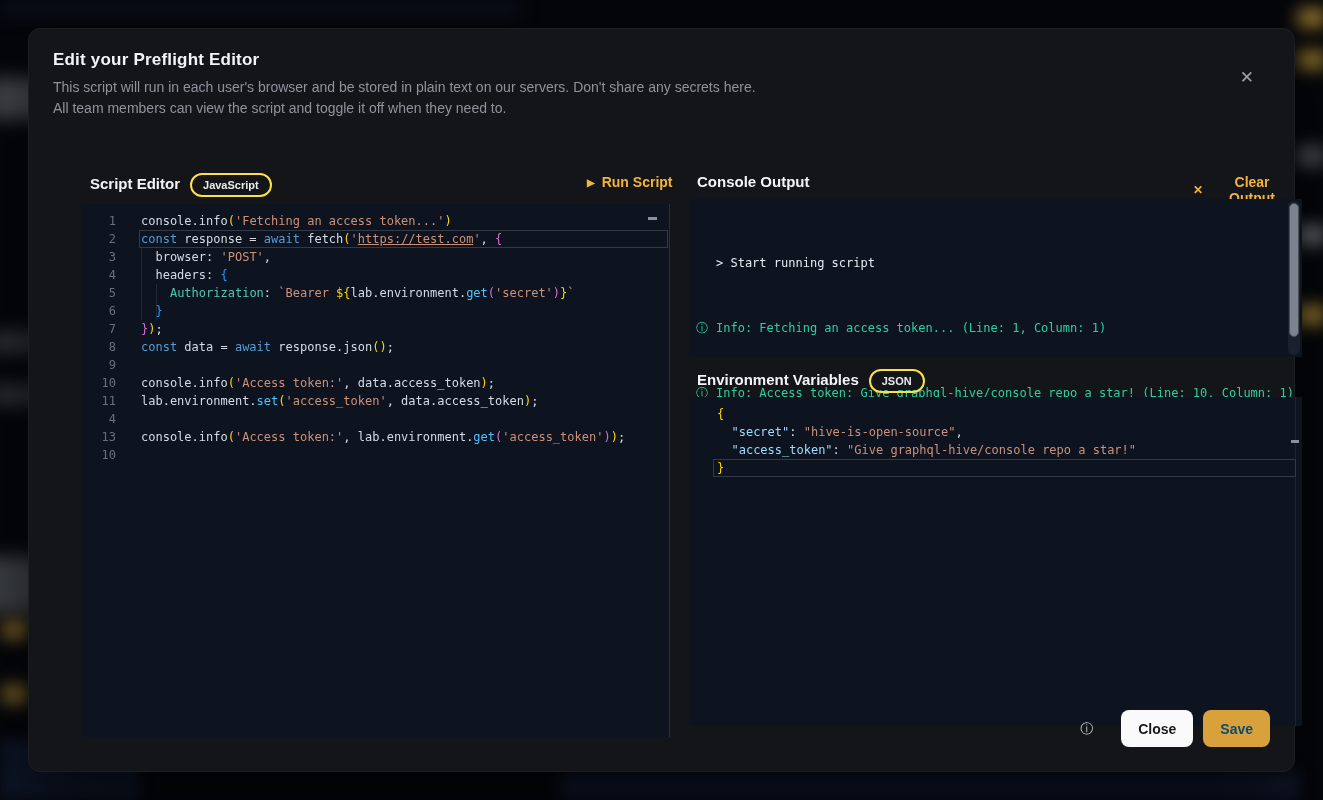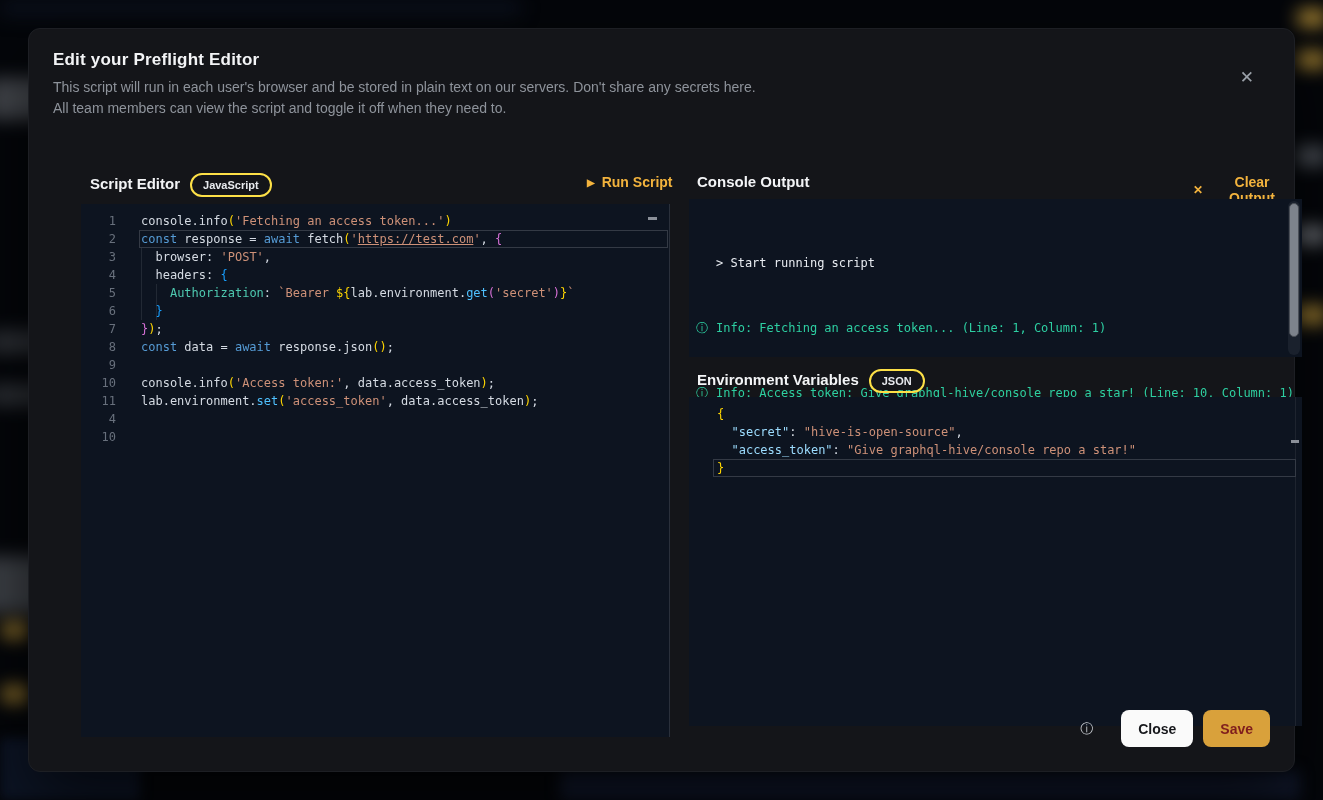--- a/index.html
+++ b/index.html
@@ -74,21 +74,21 @@
   .env-rule { position:absolute; top:0; bottom:0; right:6px; width:1px; background:rgba(255,255,255,.07); }
 
   
   .footer { position:absolute; left:0; right:0; bottom:24px; height:37px;
             display:flex; align-items:center; justify-content:flex-end; padding-right:24px; gap:10px; }
   .note { display:flex; align-items:center; gap:8px; color:#e4e6ea; font-size:14px; margin-right:18px; }
   .note .nic { color:#c7cbd1; font-size:13px; }
   .btn { height:37px; border:none; border-radius:8px; font-size:14px; font-weight:600;
          padding:0 17px; cursor:pointer; font-family:"Liberation Sans",sans-serif; }
   .btn-close { background:#fafafa; color:#17181c; }
-  .btn-save { background:var(--save); color:#7f1d1d; }
+  .btn-save { background:var(--save); color:#0c4a6e; }
 </style>
 </head>
 <body>
 
 <div class="stage">
 
   <div class="blob" style="left:0;top:0;width:520px;height:16px;background:#0b101c;"></div>
   <div class="blob" style="left:-12px;top:78px;width:92px;height:42px;background:#b9bec7;opacity:.35;"></div>
   <div class="blob" style="left:-10px;top:330px;width:70px;height:24px;background:#8e949d;opacity:.3;"></div>
   <div class="blob" style="left:-10px;top:384px;width:70px;height:22px;background:#8e949d;opacity:.3;"></div>
@@ -127,20 +127,21 @@
         <div class="row"><span class="gutter">3</span><span class="codetxt"><span class="df">  browser: </span><span class="str">'POST'</span><span class="df">,</span></span></div>
         <div class="row"><span class="gutter">4</span><span class="codetxt"><span class="df">  headers: </span><span class="bl">{</span></span></div>
         <div class="row"><span class="gutter">5</span><span class="codetxt"><span class="df">    </span><span class="tl">Authorization</span><span class="df">: </span><span class="str">`Bearer </span><span class="y">${</span><span class="df">lab.environment.</span><span class="fn">get</span><span class="pk">(</span><span class="str">'secret'</span><span class="pk">)</span><span class="y">}</span><span class="str">`</span></span></div>
         <div class="row"><span class="gutter">6</span><span class="codetxt"><span class="df">  </span><span class="bl">}</span></span></div>
         <div class="row"><span class="gutter">7</span><span class="codetxt"><span class="pk">}</span><span class="y">)</span><span class="df">;</span></span></div>
         <div class="row"><span class="gutter">8</span><span class="codetxt"><span class="kw">const</span><span class="df"> data = </span><span class="kw">await</span><span class="df"> response.json</span><span class="y">()</span><span class="df">;</span></span></div>
         <div class="row"><span class="gutter">9</span><span class="codetxt"></span></div>
         <div class="row"><span class="gutter">10</span><span class="codetxt"><span class="df">console.info</span><span class="y">(</span><span class="str">'Access token:'</span><span class="df">, data.access_token</span><span class="y">)</span><span class="df">;</span></span></div>
         <div class="row"><span class="gutter">11</span><span class="codetxt"><span class="df">lab.environment.</span><span class="fn">set</span><span class="y">(</span><span class="str">'access_token'</span><span class="df">, data.access_token</span><span class="y">)</span><span class="df">;</span></span></div>
         <div class="row"><span class="gutter">4</span><span class="codetxt"></span></div>
+        <div class="row"><span class="gutter">13</span><span class="codetxt"><span class="df">console.info</span><span class="y">(</span><span class="str">'Access token:'</span><span class="df">, lab.environment.</span><span class="fn">get</span><span class="pk">(</span><span class="str">'access_token'</span><span class="pk">)</span><span class="y">)</span><span class="df">;</span></span></div>
         <div class="row"><span class="gutter">10</span><span class="codetxt"></span></div>
       </div>
 
     <div class="head-cons">
       <span class="sec-label">Console Output</span>
     </div>
     <button class="link-btn clear-btn">
       <span class="ic" style="font-size:12px">✕</span>
       <span>Clear Output</span>
     </button>

